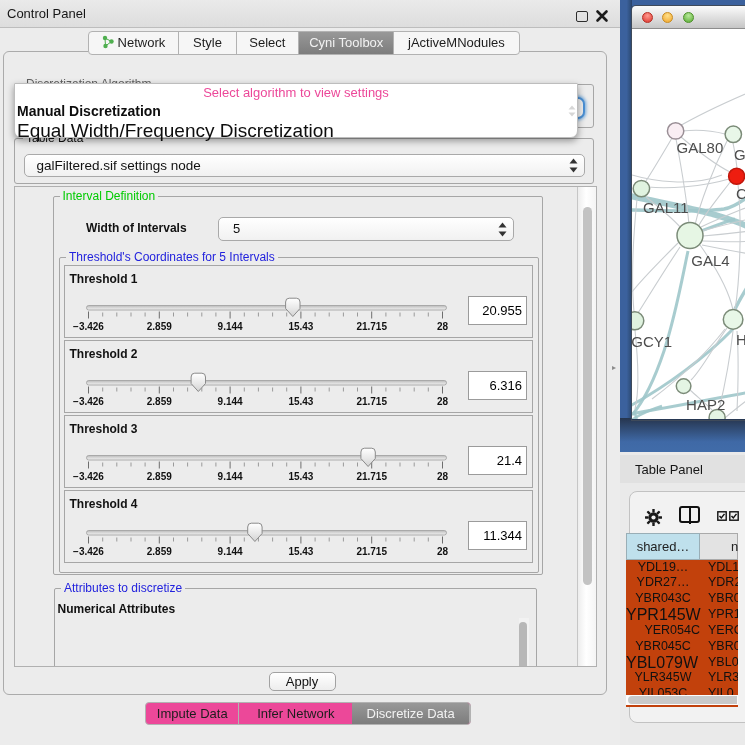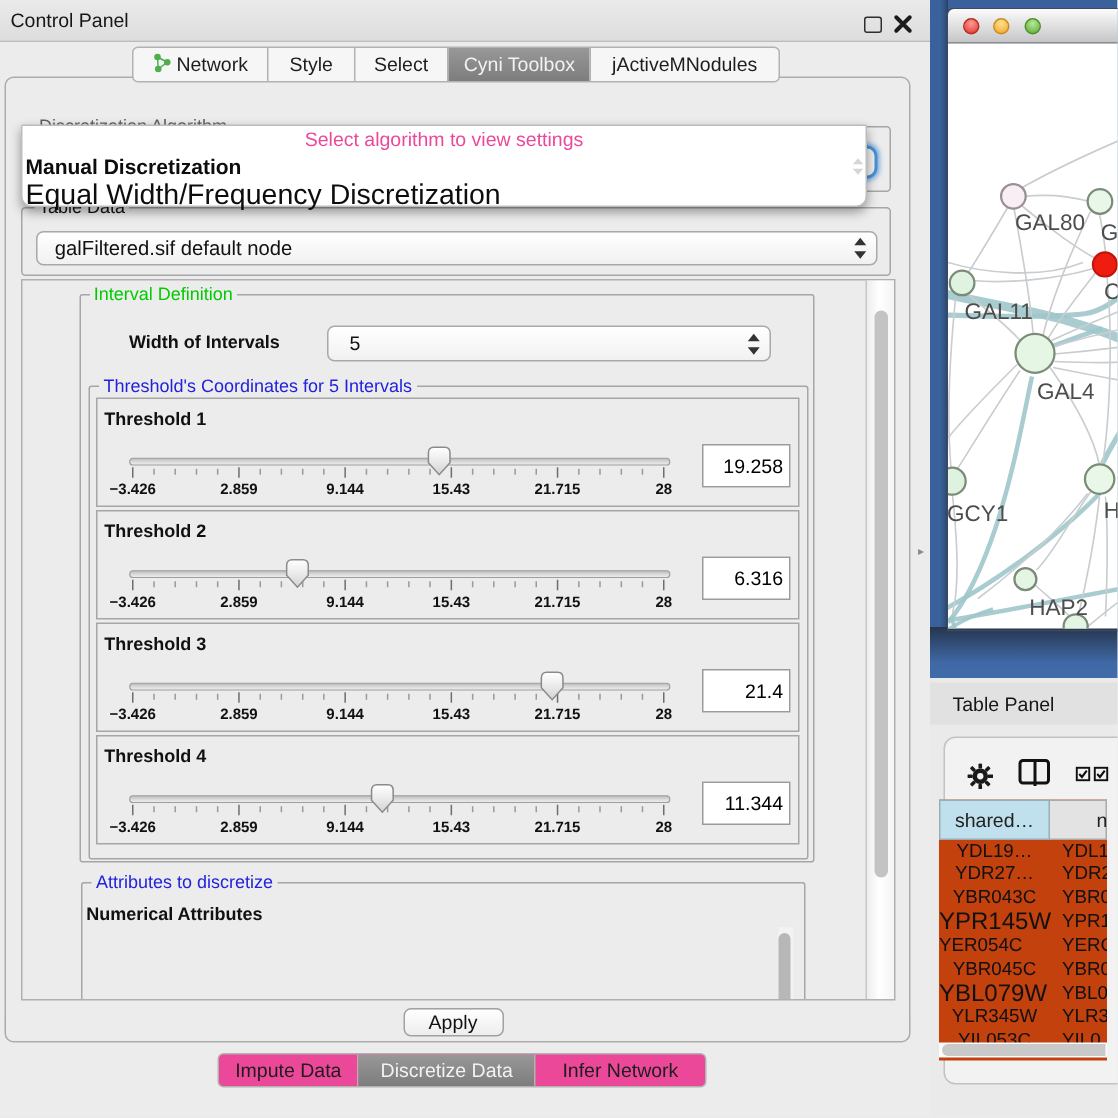--- a/index.html
+++ b/index.html
@@ -39,21 +39,21 @@
       <div style="width:95.7px;background:linear-gradient(#989898,#7d7d7d);color:#f2f2f2;display:flex;align-items:center;justify-content:center;font-size:13px;border-right:1px solid #b2b2b2;box-sizing:border-box;white-space:nowrap">Cyni Toolbox</div>
       <div style="width:124.7px;color:#1d1d1d;display:flex;align-items:center;justify-content:center;font-size:13px;box-sizing:border-box;white-space:nowrap">jActiveMNodules</div>
     </div>
     <div class="grp" style="left:14px;top:84px;width:578px;height:42px">
       <span class="gtitle" style="left:8px;color:#5f5f5f">Discretization Algorithm</span>
     </div>
     <div class="abs" style="left:22px;top:97px;width:563px;height:22px;background:#ededed;border:2.5px solid #4a8fd3;border-radius:7px;box-sizing:border-box;box-shadow:0 0 3px 1.5px rgba(90,155,216,0.7)"></div>
     <div class="grp" style="left:14px;top:138px;width:578px;height:44px">
       <span class="gtitle" style="left:8px;color:#111">Table Data</span>
     </div>
-    <div class="combo" style="left:23.5px;top:153.5px;width:559px;height:21px;line-height:21px;font-size:13.5px"><span style="padding-left:12px">galFiltered.sif default node</span><svg class="stepper" style="top:3.5px" width="9" height="15">
+    <div class="combo" style="left:23.5px;top:153.5px;width:559px;height:21px;line-height:21px;font-size:13.5px"><span style="padding-left:12px">galFiltered.sif settings node</span><svg class="stepper" style="top:3.5px" width="9" height="15">
         <path d="M4.5 0.5 L8.5 5.5 L0.5 5.5 Z" fill="#333"></path>
         <path d="M4.5 14.5 L8.5 9.5 L0.5 9.5 Z" fill="#333"></path>
       </svg></div>
     <div class="abs" style="left:13.5px;top:185.5px;width:583px;height:481px;border:1px solid #b0b0b0;background:#ececec;box-sizing:border-box"></div>
     <div class="abs" style="left:576.5px;top:186.5px;width:19px;height:479px;background:linear-gradient(90deg,#ededed,#ffffff 45%,#f4f4f4);border-left:1px solid #c6c6c6;box-sizing:border-box"></div>
     <div class="abs" style="left:582.5px;top:207px;width:9.5px;height:378px;background:#c3c3c3;border-radius:5px"></div>
     <div class="grp" style="left:52.5px;top:196px;width:488px;height:377px;border-radius:2px">
       <span class="gtitle" style="left:6px;color:#00cb00;background:#ececec">Interval Definition</span>
     </div>
     <div class="abs" style="left:86px;top:220.5px;font-size:12px;font-weight:bold;color:#111">Width of Intervals</div>
@@ -95,21 +95,21 @@
       <line x1="359.3" y1="17.5" x2="359.3" y2="21.5" stroke="#9a9a9a" stroke-width="1"></line>
       <line x1="373.5" y1="16.5" x2="373.5" y2="23.5" stroke="#6e6e6e" stroke-width="1"></line>
       <text x="19.5" y="34.5" text-anchor="middle" font-size="10" font-weight="bold" fill="#111" font-family="Liberation Sans, sans-serif">−3.426</text>
       <text x="90.3" y="34.5" text-anchor="middle" font-size="10" font-weight="bold" fill="#111" font-family="Liberation Sans, sans-serif">2.859</text>
       <text x="161.1" y="34.5" text-anchor="middle" font-size="10" font-weight="bold" fill="#111" font-family="Liberation Sans, sans-serif">9.144</text>
       <text x="231.9" y="34.5" text-anchor="middle" font-size="10" font-weight="bold" fill="#111" font-family="Liberation Sans, sans-serif">15.43</text>
       <text x="302.7" y="34.5" text-anchor="middle" font-size="10" font-weight="bold" fill="#111" font-family="Liberation Sans, sans-serif">21.715</text>
       <text x="373.5" y="34.5" text-anchor="middle" font-size="10" font-weight="bold" fill="#111" font-family="Liberation Sans, sans-serif">28</text>
       <path d="M 216.6 7 Q 216.6 3.2 220.2 3.2 L 227.4 3.2 Q 231.0 3.2 231.0 7 L 231.0 13.5 L 223.8 21.5 L 216.6 13.5 Z" fill="url(#thumbg)" stroke="#8a8a8a" stroke-width="1"></path>
     </svg>
-    <div class="vfield" style="left:468px;top:296.0px">19.258</div>
+    <div class="vfield" style="left:468px;top:296.0px">20.955</div>
     <div class="abs" style="left:63.5px;top:339.5px;width:469px;height:73px;border:1px solid #a6a6a6;box-sizing:border-box"></div>
     <div class="abs" style="left:69.5px;top:346.5px;font-size:12px;font-weight:bold;color:#111">Threshold 2</div>
     <svg style="position:absolute;left:69px;top:369.5px" width="404" height="46">
       <rect x="17.5" y="10.5" width="360" height="4.5" rx="2.2" fill="url(#trackg)" stroke="#9e9e9e" stroke-width="0.8"></rect>
       <line x1="19.5" y1="16.5" x2="19.5" y2="23.5" stroke="#6e6e6e" stroke-width="1"></line>
       <line x1="33.7" y1="17.5" x2="33.7" y2="21.5" stroke="#9a9a9a" stroke-width="1"></line>
       <line x1="47.8" y1="17.5" x2="47.8" y2="21.5" stroke="#9a9a9a" stroke-width="1"></line>
       <line x1="62.0" y1="17.5" x2="62.0" y2="21.5" stroke="#9a9a9a" stroke-width="1"></line>
       <line x1="76.1" y1="17.5" x2="76.1" y2="21.5" stroke="#9a9a9a" stroke-width="1"></line>
       <line x1="90.3" y1="16.5" x2="90.3" y2="23.5" stroke="#6e6e6e" stroke-width="1"></line>
@@ -224,22 +224,22 @@
       <div class="grp" style="left:39.5px;top:8px;width:481px;height:120px;border-radius:2px">
         <span class="gtitle" style="left:6px;color:#2222dd;background:#ececec">Attributes to discretize</span>
       </div>
       <div class="abs" style="left:43px;top:22px;font-size:12px;font-weight:bold;color:#111">Numerical Attributes</div>
       <div class="abs" style="left:504.5px;top:38px;width:10px;height:60px;background:#f2f2f2"></div>
       <div class="abs" style="left:504.5px;top:42px;width:8px;height:56px;background:#b7b7b7;border-radius:4px 4px 0 0"></div>
     </div>
     <div class="abs" style="left:268.5px;top:671.5px;width:67px;height:19.5px;background:linear-gradient(#ffffff,#ededed);border:1px solid #a2a2a2;border-radius:5px;box-sizing:border-box;text-align:center;font-size:13px;line-height:18px;color:#111">Apply</div>
     <div class="abs" style="left:145px;top:701.5px;width:326px;height:23px;background:#ec4899;border:1px solid #b2b2b2;border-radius:4px;box-sizing:border-box;display:flex;overflow:hidden">
       <div style="width:94px;color:#1d1d1d;display:flex;align-items:center;justify-content:center;font-size:13px;border-right:1px solid #b2b2b2;box-sizing:border-box;white-space:nowrap">Impute Data</div>
+      <div style="width:113.5px;color:#1d1d1d;display:flex;align-items:center;justify-content:center;font-size:13px;box-sizing:border-box;white-space:nowrap">Infer Network</div>
       <div style="width:118.5px;background:linear-gradient(#989898,#7d7d7d);color:#f2f2f2;display:flex;align-items:center;justify-content:center;font-size:13px;border-right:1px solid #b2b2b2;box-sizing:border-box;white-space:nowrap">Discretize Data</div>
-      <div style="width:113.5px;color:#1d1d1d;display:flex;align-items:center;justify-content:center;font-size:13px;box-sizing:border-box;white-space:nowrap">Infer Network</div>
     </div>
     <div class="abs" style="left:14px;top:83px;width:562px;height:53px;background:#ffffff;border:1px solid #bdbdbd;border-radius:1px 1px 7px 7px;box-shadow:0 3px 7px rgba(0,0,0,0.38);z-index:50">
       <div style="position:absolute;left:0;top:1px;width:100%;text-align:center;font-size:13px;color:#ec4899">Select algorithm to view settings</div>
       <div style="position:absolute;left:2px;top:19px;font-size:14px;font-weight:bold;color:#0d0d0d">Manual Discretization</div>
       <div style="position:absolute;left:2px;top:36px;font-size:19px;color:#0d0d0d">Equal Width/Frequency Discretization</div>
       <svg style="position:absolute;right:1px;top:21px" width="8" height="12" opacity="0.55">
         <path d="M4 0.5 L7.5 4.5 L0.5 4.5 Z" fill="#b5b5b5"></path>
         <path d="M4 11.5 L7.5 7.5 L0.5 7.5 Z" fill="#b5b5b5"></path>
       </svg>
     </div>
@@ -348,21 +348,21 @@
       <div class="abs" style="left:0;top:0;width:74px;height:26.5px;background:#bfe0ec;border:1px solid #99aeb6;box-sizing:border-box;text-align:center;font-size:13px;line-height:25px;color:#222">shared…</div>
       <div class="abs" style="left:74px;top:0;width:37.5px;height:26.5px;background:#e3e3e3;border:1px solid #aaa;border-left:none;box-sizing:border-box;font-size:13px;line-height:25px;color:#222;padding-left:31px">n</div>
       <div class="abs" style="left:0;top:26.5px;width:74px;height:15.85px;font-size:12.5px;line-height:15.85px;text-align:center;color:#111">YDL19…</div>
       <div class="abs" style="left:82px;top:26.5px;width:60px;height:15.85px;font-size:12.5px;line-height:15.85px;color:#111;white-space:nowrap">YDL1</div>
       <div class="abs" style="left:0;top:42.35px;width:74px;height:15.85px;font-size:12.5px;line-height:15.85px;text-align:center;color:#111">YDR27…</div>
       <div class="abs" style="left:82px;top:42.35px;width:60px;height:15.85px;font-size:12.5px;line-height:15.85px;color:#111;white-space:nowrap">YDR2</div>
       <div class="abs" style="left:0;top:58.2px;width:74px;height:15.85px;font-size:12.5px;line-height:15.85px;text-align:center;color:#111">YBR043C</div>
       <div class="abs" style="left:82px;top:58.2px;width:60px;height:15.85px;font-size:12.5px;line-height:15.85px;color:#111;white-space:nowrap">YBR0</div>
       <div class="abs" style="left:0;top:74.05px;width:74px;height:15.85px;font-size:16px;line-height:15.85px;text-align:center;color:#111">YPR145W</div>
       <div class="abs" style="left:82px;top:74.05px;width:60px;height:15.85px;font-size:12.5px;line-height:15.85px;color:#111;white-space:nowrap">YPR1</div>
-      <div class="abs" style="left:0;top:89.9px;width:74px;height:15.85px;font-size:12.5px;line-height:15.85px;text-align:left;color:#111">YER054C</div>
+      <div class="abs" style="left:0;top:89.9px;width:74px;height:15.85px;font-size:12.5px;line-height:15.85px;text-align:right;color:#111">YER054C</div>
       <div class="abs" style="left:82px;top:89.9px;width:60px;height:15.85px;font-size:12.5px;line-height:15.85px;color:#111;white-space:nowrap">YERC</div>
       <div class="abs" style="left:0;top:105.75px;width:74px;height:15.85px;font-size:12.5px;line-height:15.85px;text-align:center;color:#111">YBR045C</div>
       <div class="abs" style="left:82px;top:105.75px;width:60px;height:15.85px;font-size:12.5px;line-height:15.85px;color:#111;white-space:nowrap">YBR0</div>
       <div class="abs" style="left:0;top:121.6px;width:74px;height:15.85px;font-size:16px;line-height:15.85px;text-align:left;color:#111">YBL079W</div>
       <div class="abs" style="left:82px;top:121.6px;width:60px;height:15.85px;font-size:12.5px;line-height:15.85px;color:#111;white-space:nowrap">YBL0</div>
       <div class="abs" style="left:0;top:137.45px;width:74px;height:15.85px;font-size:12.5px;line-height:15.85px;text-align:center;color:#111">YLR345W</div>
       <div class="abs" style="left:82px;top:137.45px;width:60px;height:15.85px;font-size:12.5px;line-height:15.85px;color:#111;white-space:nowrap">YLR3</div>
       <div class="abs" style="left:0;top:153.3px;width:74px;height:15.85px;font-size:12.5px;line-height:15.85px;text-align:center;color:#111">YIL053C</div>
       <div class="abs" style="left:82px;top:153.3px;width:60px;height:15.85px;font-size:12.5px;line-height:15.85px;color:#111;white-space:nowrap">YIL0</div>
       <div class="abs" style="left:0;top:162px;width:111.5px;height:10px;background:#fcfcfc"></div>

